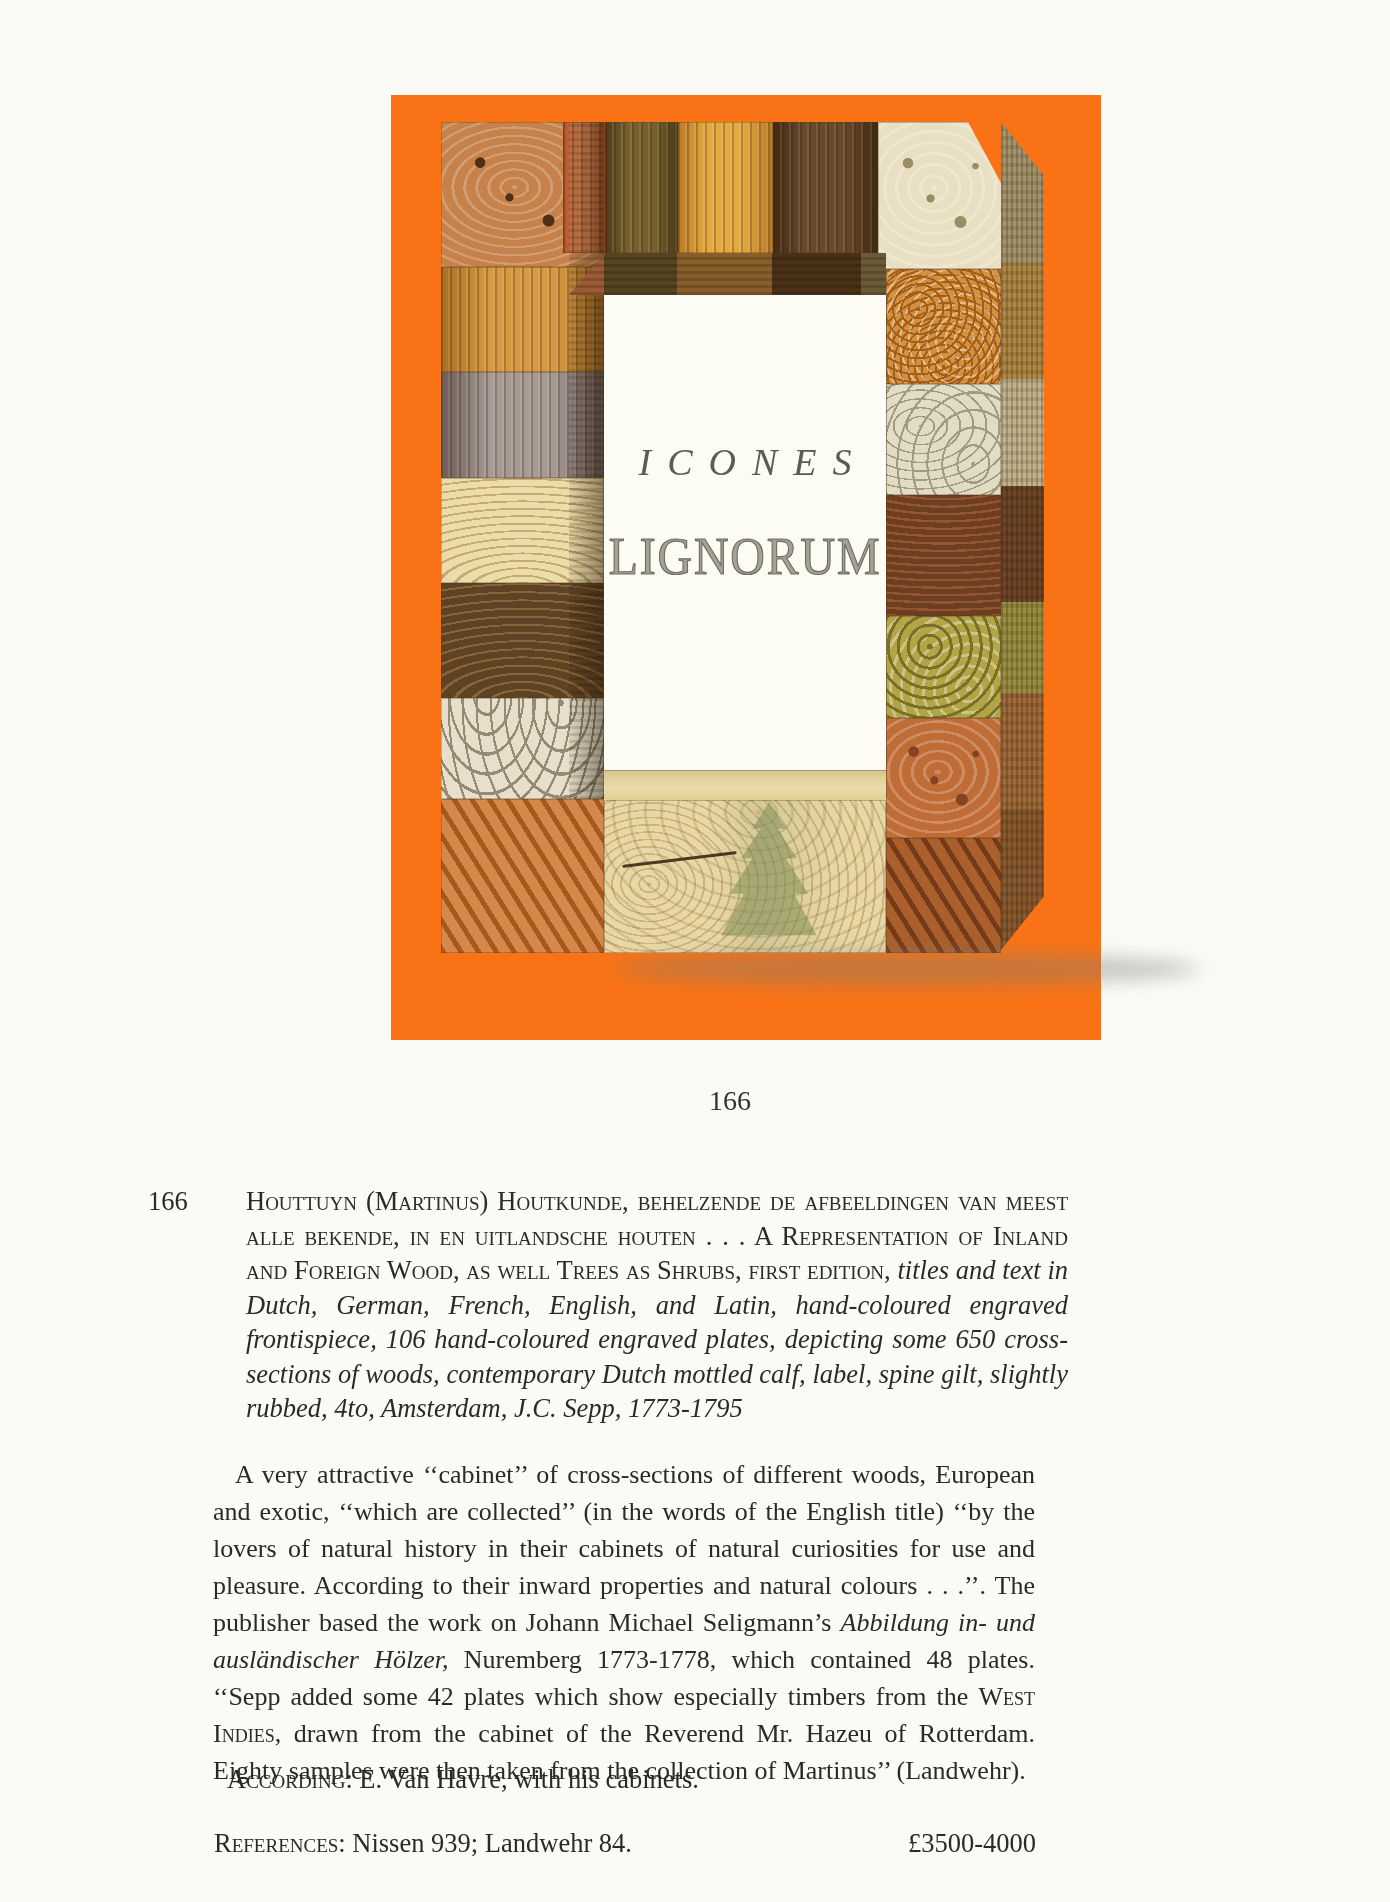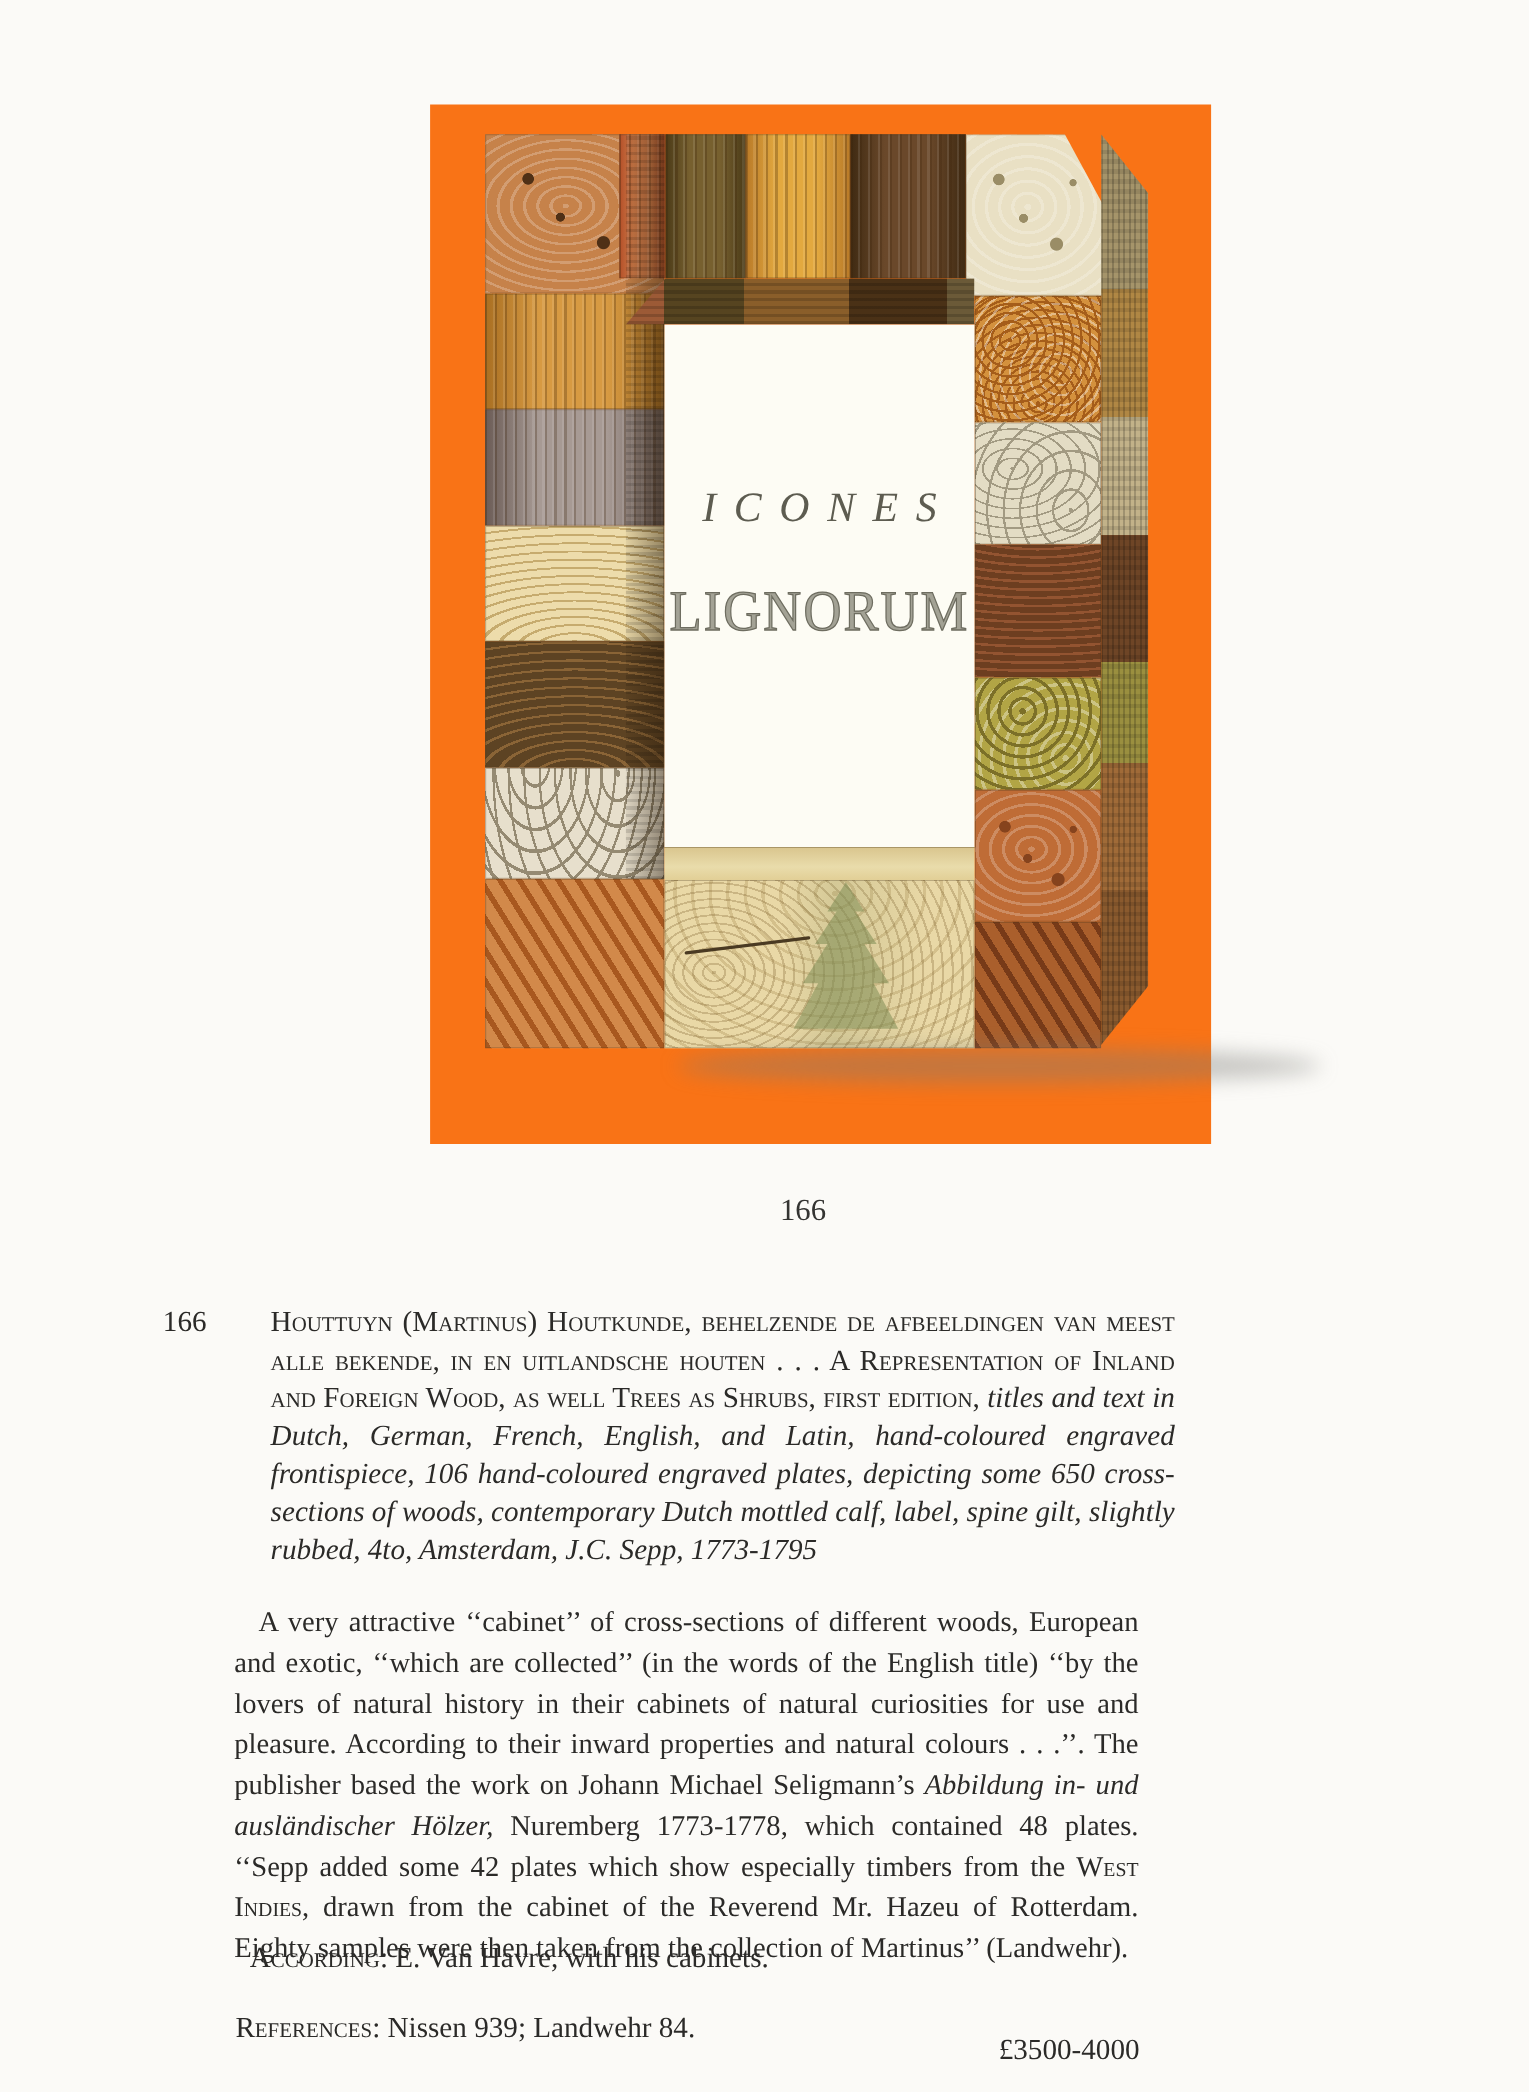--- a/index.html
+++ b/index.html
@@ -122,21 +122,21 @@
   .lot-number{position:absolute;left:0;top:0;}
   .heading{margin-left:98px;width:822px;text-align:justify;}
   .sc{font-variant:small-caps;}
   .it{font-style:italic;}
   .body-para{
     margin-left:65px;width:822px;text-align:justify;text-indent:22px;
     margin-top:30px;font-size:26px;line-height:37px;
   }
   .prov-row{position:absolute;left:79px;top:578px;width:822px;}
   .refs-row{position:absolute;left:66px;top:642px;width:822px;}
-  .estimate{position:absolute;right:0;top:0;margin-top:20px;}
+  .estimate{position:absolute;right:0;top:0;}
   .refs-inner{position:relative;}
 </style>
 </head>
 <body>
 
 <div class="plate">
   <div id="frame">
       <div class="wood tex-burl" style="left: 50px; top: 27px; width: 163px; height: 145px; --base: #c6824a; --accent: #4f3016;"></div>
       <div class="wood tex-vgrain" style="left: 50px; top: 172px; width: 163px; height: 105px; --base: #d79a42; --accent: #a96f22;"></div>
       <div class="wood tex-vgrain" style="left: 50px; top: 277px; width: 163px; height: 106px; --base: #a79a94; --accent: #6b5c56;"></div>

